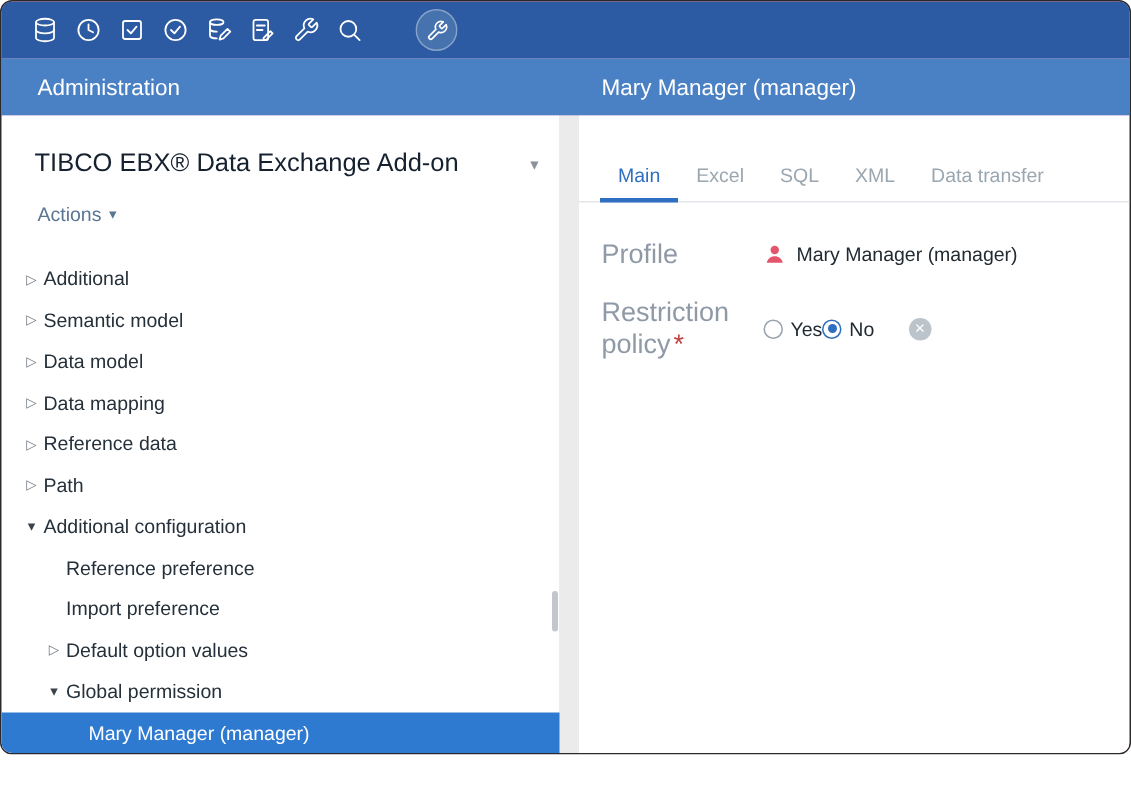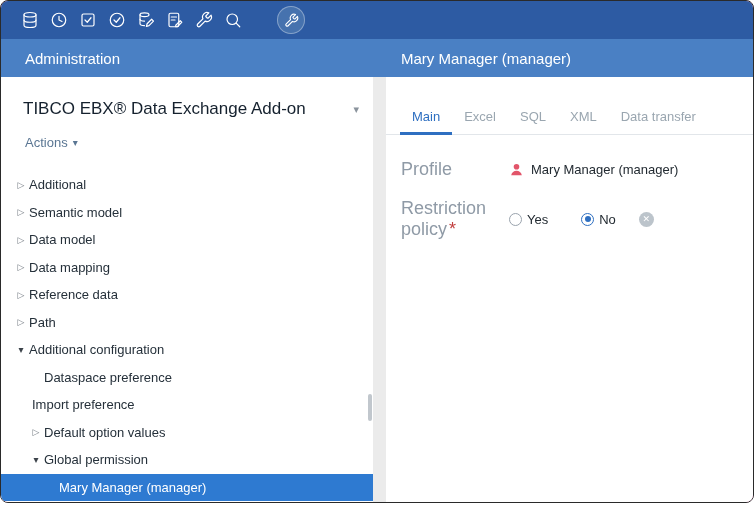--- a/index.html
+++ b/index.html
@@ -70,21 +70,21 @@
   .tab.active { color:var(--accent,#2e6fc1); border-bottom:3px solid var(--accent,#2e6fc1); margin-bottom:-1px; padding-bottom:8px; }
 
   .form { padding:24px 0 0 15px; }
   .form-row { display:flex; align-items:center; margin-bottom:18px; }
   .form-label { width:108px; flex:0 0 108px; color:var(--label-gray,#8f9aa6); font-size:18px; }
   .req { color:#c24040; margin-left:2px; }
   .form-value { display:flex; align-items:center; gap:7px; color:#222a31; font-size:13px; }
   .profile-icon { width:15px; height:15px; display:inline-flex; }
   .profile-icon svg { width:15px; height:15px; display:block; }
 
-  .radio-group { display:flex; align-items:flex-end; gap:33px; }
+  .radio-group { display:flex; align-items:flex-end; gap:0; }
   .radio { display:inline-flex; align-items:center; gap:5px; cursor:pointer; color:#222a31; }
   .radio-circle { width:13px; height:13px; border:1px solid #9aa3ad; border-radius:50%; display:inline-block; position:relative; background:#fff; }
   .radio-circle.checked { border-color:var(--accent,#2e6fc1); }
   .radio-circle.checked::after { content:""; position:absolute; top:2.5px; left:2.5px; right:2.5px; bottom:2.5px; background:var(--accent,#2e6fc1); border-radius:50%; }
   .clear-btn {
     width:15px; height:15px; margin-left:16px; border-radius:50%;
     background:#bcc4cb; color:#fff; font-size:9px; line-height:15px;
     display:inline-flex; align-items:center; justify-content:center; cursor:pointer;
   }
   .clear-btn::before { content:"✕"; }
@@ -198,23 +198,23 @@
           <div class="tree-item" style="padding-left: 12px;">
             <span class="tree-arrow collapsed">▷</span>
             <span>Path</span>
           </div>
           <div class="tree-item" style="padding-left: 12px;">
             <span class="tree-arrow expanded">▾</span>
             <span>Additional configuration</span>
           </div>
           <div class="tree-item" style="padding-left: 27px;">
             <span class="tree-arrow leaf"></span>
-            <span>Dataspace preference</span>
-          </div>
-          <div class="tree-item" style="padding-left: 15px;">
+            <span>Reference preference</span>
+          </div>
+          <div class="tree-item" style="padding-left: 27px;">
             <span class="tree-arrow leaf"></span>
             <span>Import preference</span>
           </div>
           <div class="tree-item" style="padding-left: 27px;">
             <span class="tree-arrow collapsed">▷</span>
             <span>Default option values</span>
           </div>
           <div class="tree-item" style="padding-left: 27px;">
             <span class="tree-arrow expanded">▾</span>
             <span>Global permission</span>

